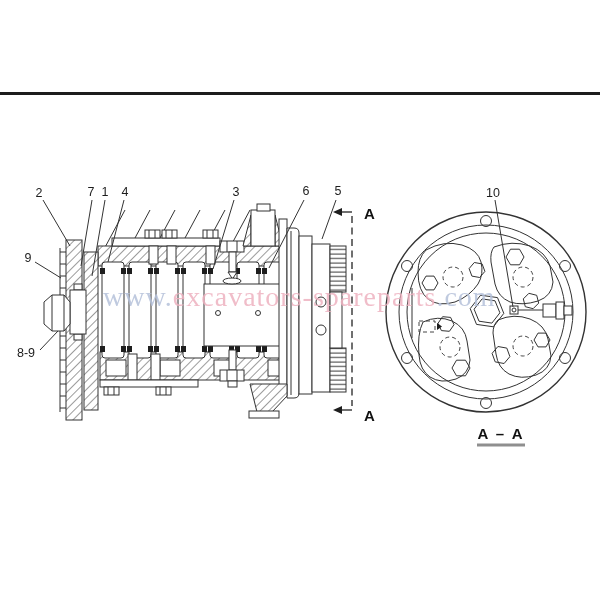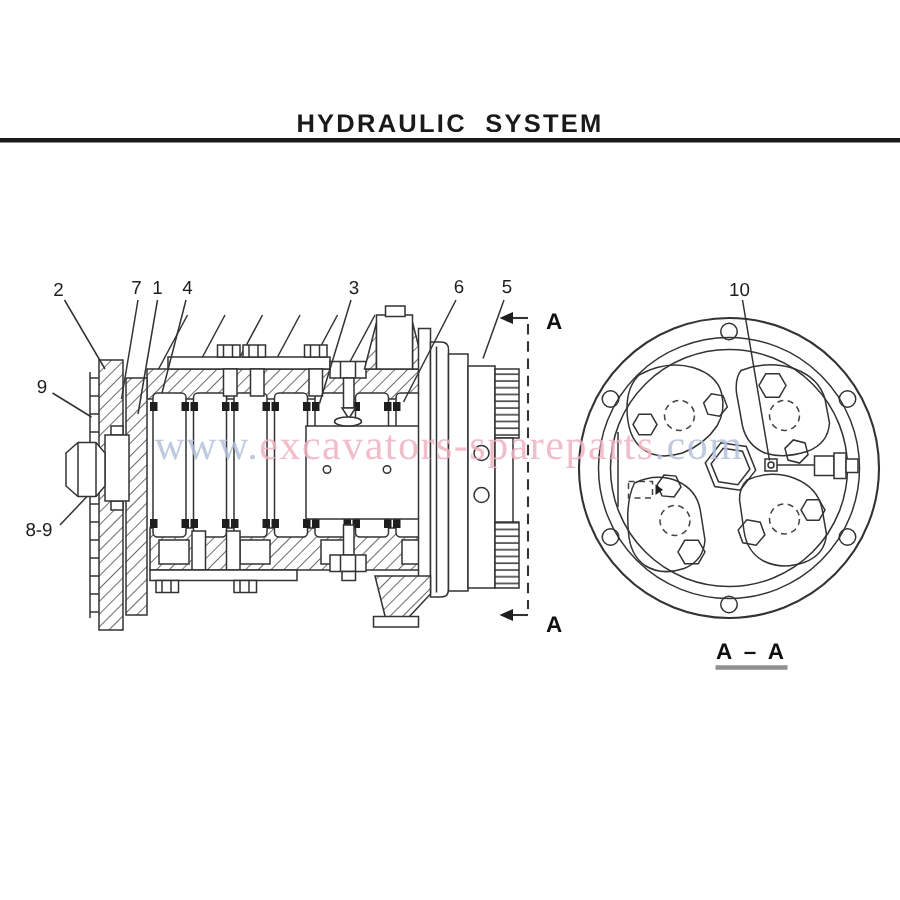--- a/index.html
+++ b/index.html
@@ -23,23 +23,20 @@
   text.callout{font:12.5px "Liberation Sans",sans-serif;fill:#1d1d1d;text-anchor:middle}
   text.marker{font:600 15px "Liberation Sans",sans-serif;fill:#111}
   text.sectitle{font:600 15px "Liberation Sans",sans-serif;fill:#111;text-anchor:middle;letter-spacing:2px}
   text.wm{font-family:"Liberation Serif",serif;font-size:28px;letter-spacing:1px;opacity:.85}
 </style>
 </head>
 <body>
 
 <div class="page">
 
-  <div class="header-clip">
-    <span>HYDRAULIC SYSTEM</span>
-  </div>
   <div class="header-rule"></div>
 
   <svg class="drawing" viewBox="0 0 600 600">
     <defs>
       <pattern id="hatch" width="6" height="6" patternUnits="userSpaceOnUse" patternTransform="rotate(45)">
         <rect width="6" height="6" fill="#fff"></rect>
         <line x1="0" y1="0" x2="0" y2="6" stroke="#3a3a3a" stroke-width="1"></line>
       </pattern>
       <pattern id="ribs" width="16" height="4.5" patternUnits="userSpaceOnUse">
         <rect width="16" height="4.5" fill="#fff"></rect>

